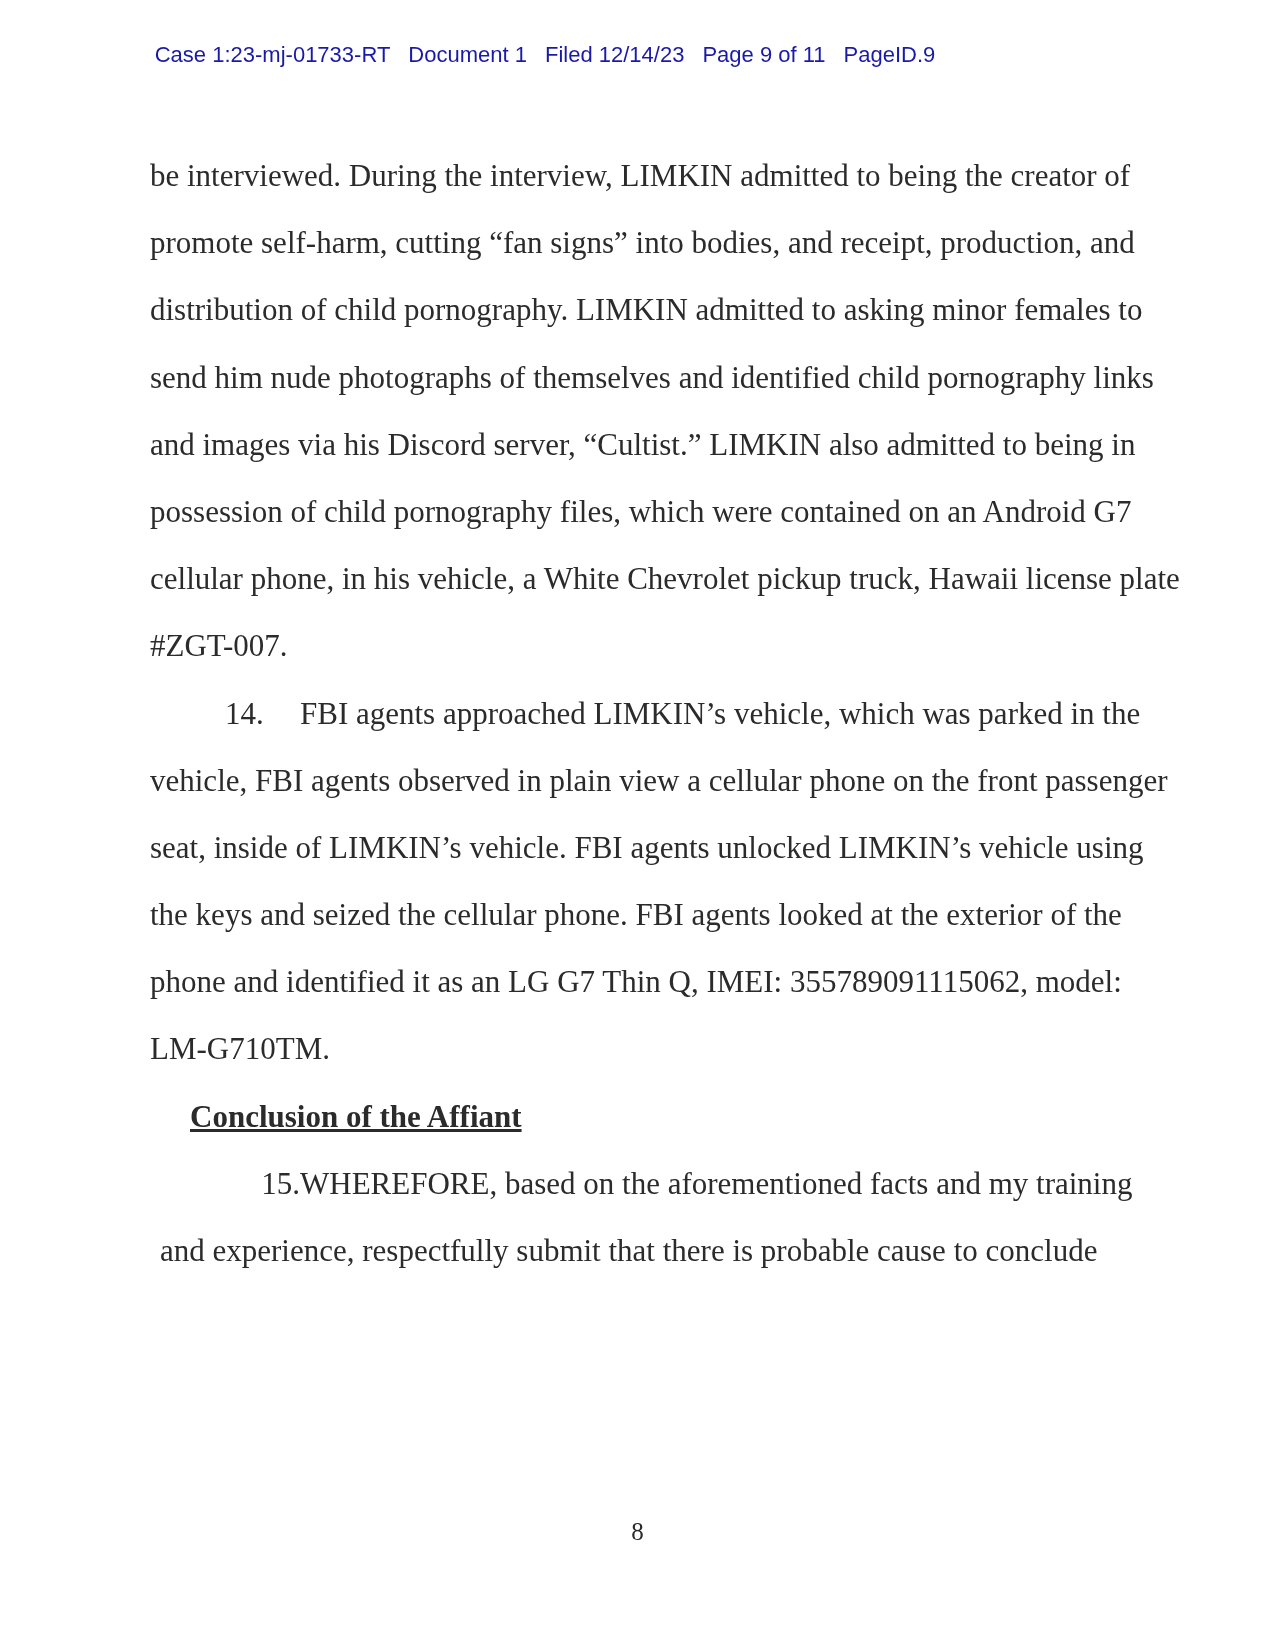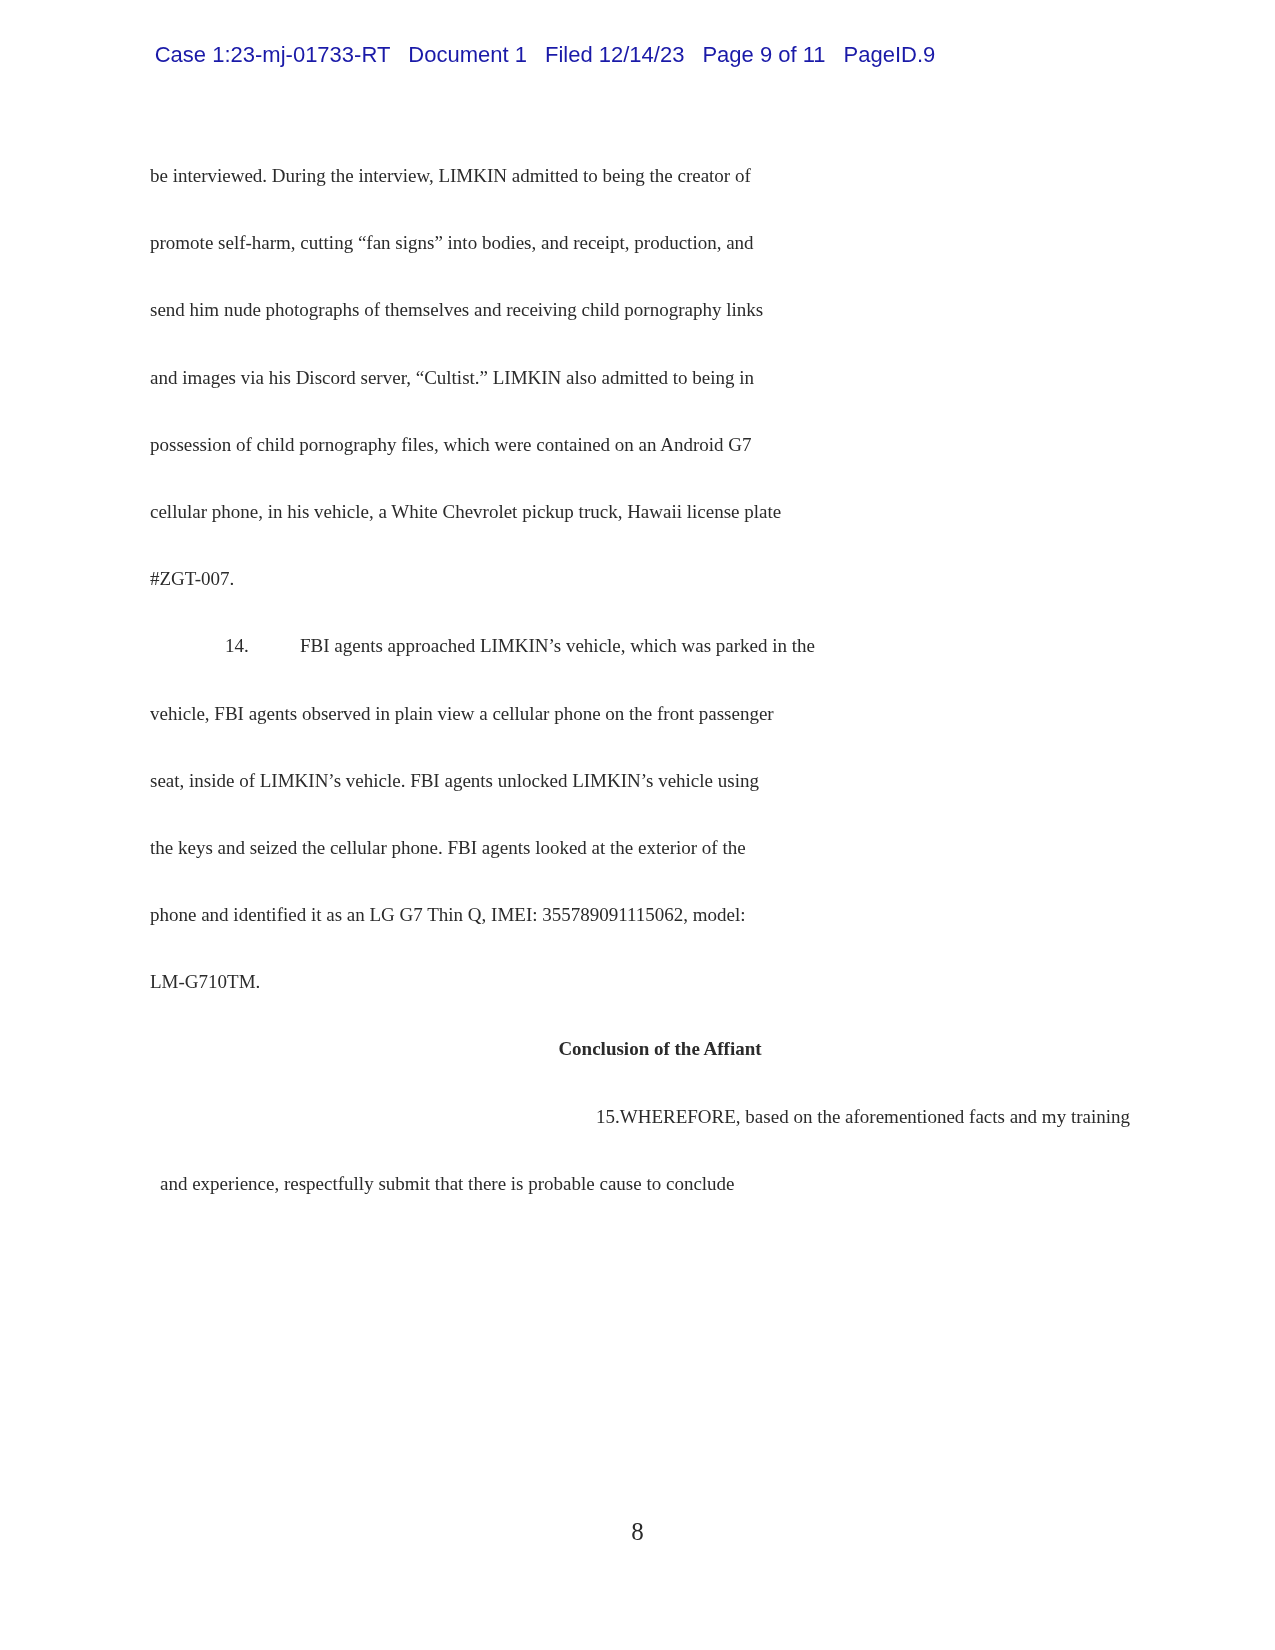--- a/index.html
+++ b/index.html
@@ -5,42 +5,43 @@
   html, body { margin: 0; padding: 0; background: #ffffff; }
   body { width: 1275px; height: 1650px; position: relative; overflow: hidden; }
   .header {
     position: absolute; top: 42px; left: 0; width: 1090px; text-align: center;
     font-family: "Liberation Sans", sans-serif; font-size: 22px; color: #1a1aa8;
     white-space: pre;
   }
   .header span { margin: 0 9px; }
   .body-text {
     position: absolute; left: 150px; top: 142px; width: 980px;
-    font-family: "Liberation Serif", serif; font-size: 19px; color: #2b2b2b;
+    font-family: "Liberation Serif", serif; font-size: 31px; color: #2b2b2b;
     line-height: 67.2px;
   }
   .line { display: block; white-space: nowrap; height: 67.2px; }
   .indent { padding-left: 75px; }
   .num { display: inline-block; width: 75px; }
-  .heading { text-align: center; font-weight: bold; padding-left: 40px; }
+  .heading { font-weight: bold; text-decoration: underline; padding-left: 40px; }
   .ind2 { padding-left: 10px; }
   .page-num {
     position: absolute; top: 1518px; left: 0; width: 1275px; text-align: center;
     font-family: "Liberation Serif", serif; font-size: 25px; color: #2b2b2b;
   }
 </style>
 </head>
 <body>
 
 <div class="header"><span>Case 1:23-mj-01733-RT</span><span>Document 1</span><span>Filed 12/14/23</span><span>Page 9 of 11</span><span>PageID.9</span></div>
 
 <div class="body-text">
   <span class="line">be interviewed.  During the interview, LIMKIN admitted to being the creator of</span>
   <span class="line">promote self-harm, cutting “fan signs” into bodies, and receipt, production, and</span>
-  <span class="line">send him nude photographs of themselves and receiving child pornography links</span>
+  <span class="line">distribution of child pornography.  LIMKIN admitted to asking minor females to</span>
+  <span class="line">send him nude photographs of themselves and identified child pornography links</span>
   <span class="line">and images via his Discord server, “Cultist.”  LIMKIN also admitted to being in</span>
   <span class="line">possession of child pornography files, which were contained on an Android G7</span>
   <span class="line">cellular phone, in his vehicle, a White Chevrolet pickup truck, Hawaii license plate</span>
   <span class="line">#ZGT-007.</span>
 
   <span class="line indent"><span class="num">14.</span><span>FBI agents approached LIMKIN’s vehicle, which was parked in the</span></span>
   <span class="line">vehicle, FBI agents observed in plain view a cellular phone on the front passenger</span>
   <span class="line">seat, inside of LIMKIN’s vehicle.  FBI agents unlocked LIMKIN’s vehicle using</span>
   <span class="line">the keys and seized the cellular phone.  FBI agents looked at the exterior of the</span>
   <span class="line">phone and identified it as an LG G7 Thin Q, IMEI: 355789091115062, model:</span>

